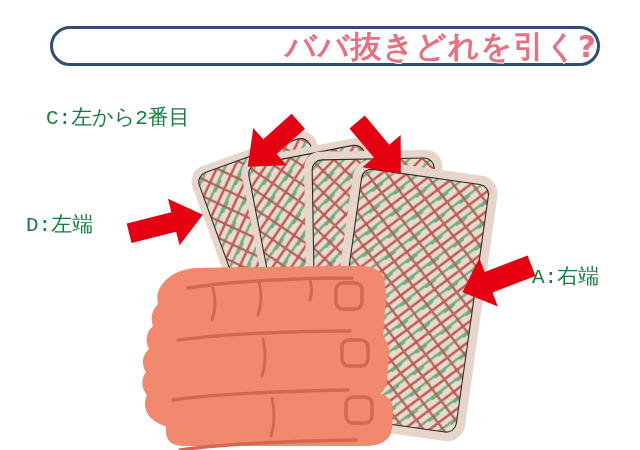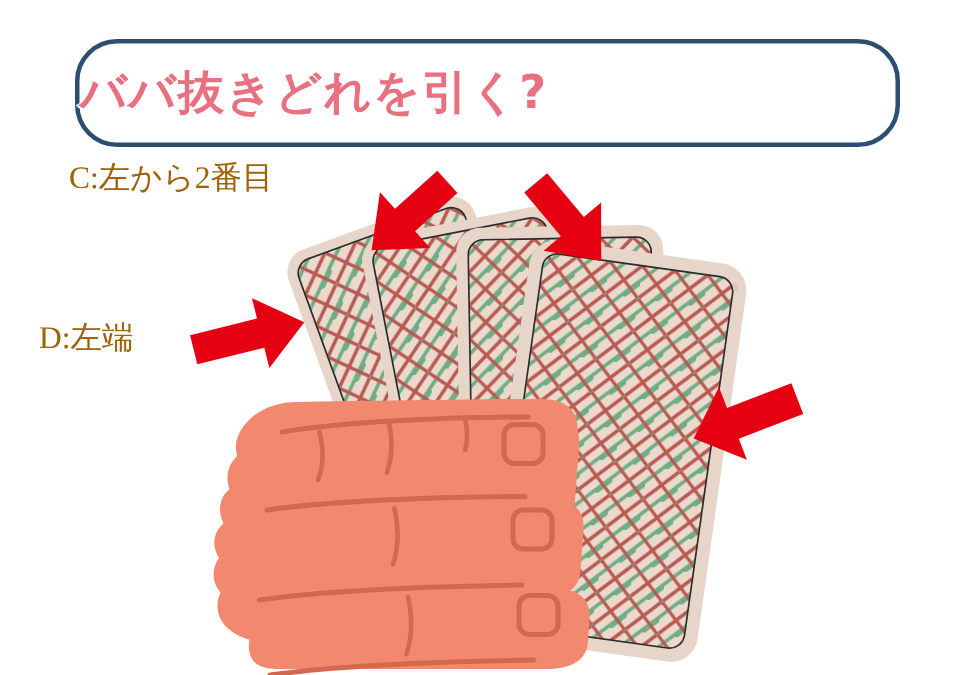--- a/index.html
+++ b/index.html
@@ -21,50 +21,50 @@
     height: 450px;
     background: #ffffff;
   }
 
   
   .title-box {
     position: absolute;
     left: 50px;
     top: 26px;
     width: 550px;
-    height: 72px;
+    height: 40px;
     box-sizing: border-box;
     border: 3px solid #2d4e70;
     border-radius: 28px;
     background: #ffffff;
     display: flex;
     align-items: center;
-    justify-content: flex-start;
+    justify-content: flex-end;
   }
   .title-text {
     font-family: "DejaVu Sans", "Liberation Sans", sans-serif;
     font-size: 31px;
     font-weight: bold;
     color: #e8707f;
     letter-spacing: 1px;
     line-height: 1;
     -webkit-text-stroke: 1.3px #ffffff;
     paint-order: stroke fill;
     text-shadow:
        1px 0 0 #ffffff, -1px 0 0 #ffffff,
        0 1px 0 #ffffff, 0 -1px 0 #ffffff;
     white-space: nowrap;
   }
 
   
   .label {
     position: absolute;
-    font-family: Liberation Serif, serif;
+    font-family: Liberation Mono, monospace;
     font-size: 21px;
-    color: #a16207;
+    color: #15803d;
     white-space: nowrap;
     letter-spacing: 0px;
     line-height: 1;
   }
   #label-c { left: 46px;  top: 108px; }
   #label-b { left: 424px; top: 112px; }
   #label-d { left: 26px;  top: 215px; }
   #label-a { left: 532px; top: 267px; }
 
   
@@ -205,20 +205,21 @@
 
         <rect x="336" y="283" width="26" height="26" rx="7" fill="none" stroke="#d4674f" stroke-width="3.4"></rect>
         <rect x="342" y="340" width="26" height="26" rx="7" fill="none" stroke="#d4674f" stroke-width="3.4"></rect>
         <rect x="346" y="397" width="26" height="26" rx="7" fill="none" stroke="#d4674f" stroke-width="3.4"></rect>
       </g>
     </svg>
   </div>
 
   <div class="label" id="label-c">C:左から2番目</div>
   <div class="label" id="label-d">D:左端</div>
+  <div class="label" id="label-a">A:右端</div>
 
   <div class="arrow" id="arrow-c">
     <svg width="66" height="72" viewBox="0 0 66 72">
       <g transform="rotate(48 33 36)">
         <path d="M 23 2 L 43 2 L 43 40 L 58 40 L 33 70 L 8 40 L 23 40 Z" fill="#e50012"></path>
       </g>
     </svg>
   </div>
 
   <div class="arrow" id="arrow-b">

